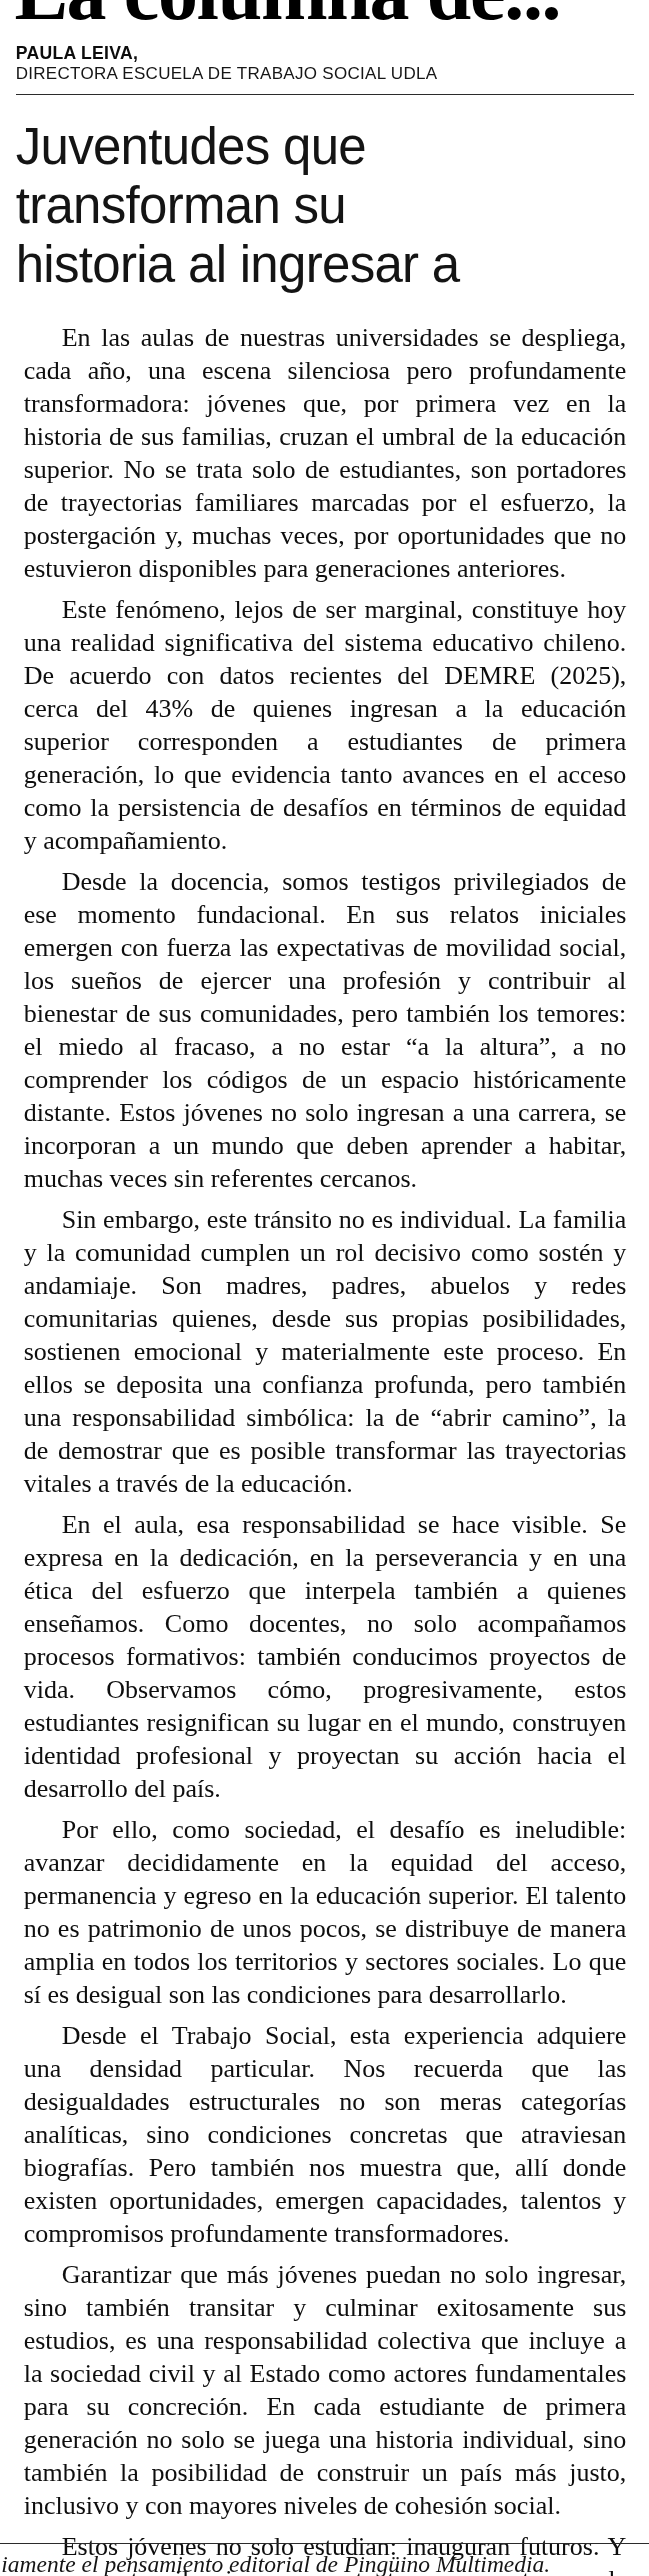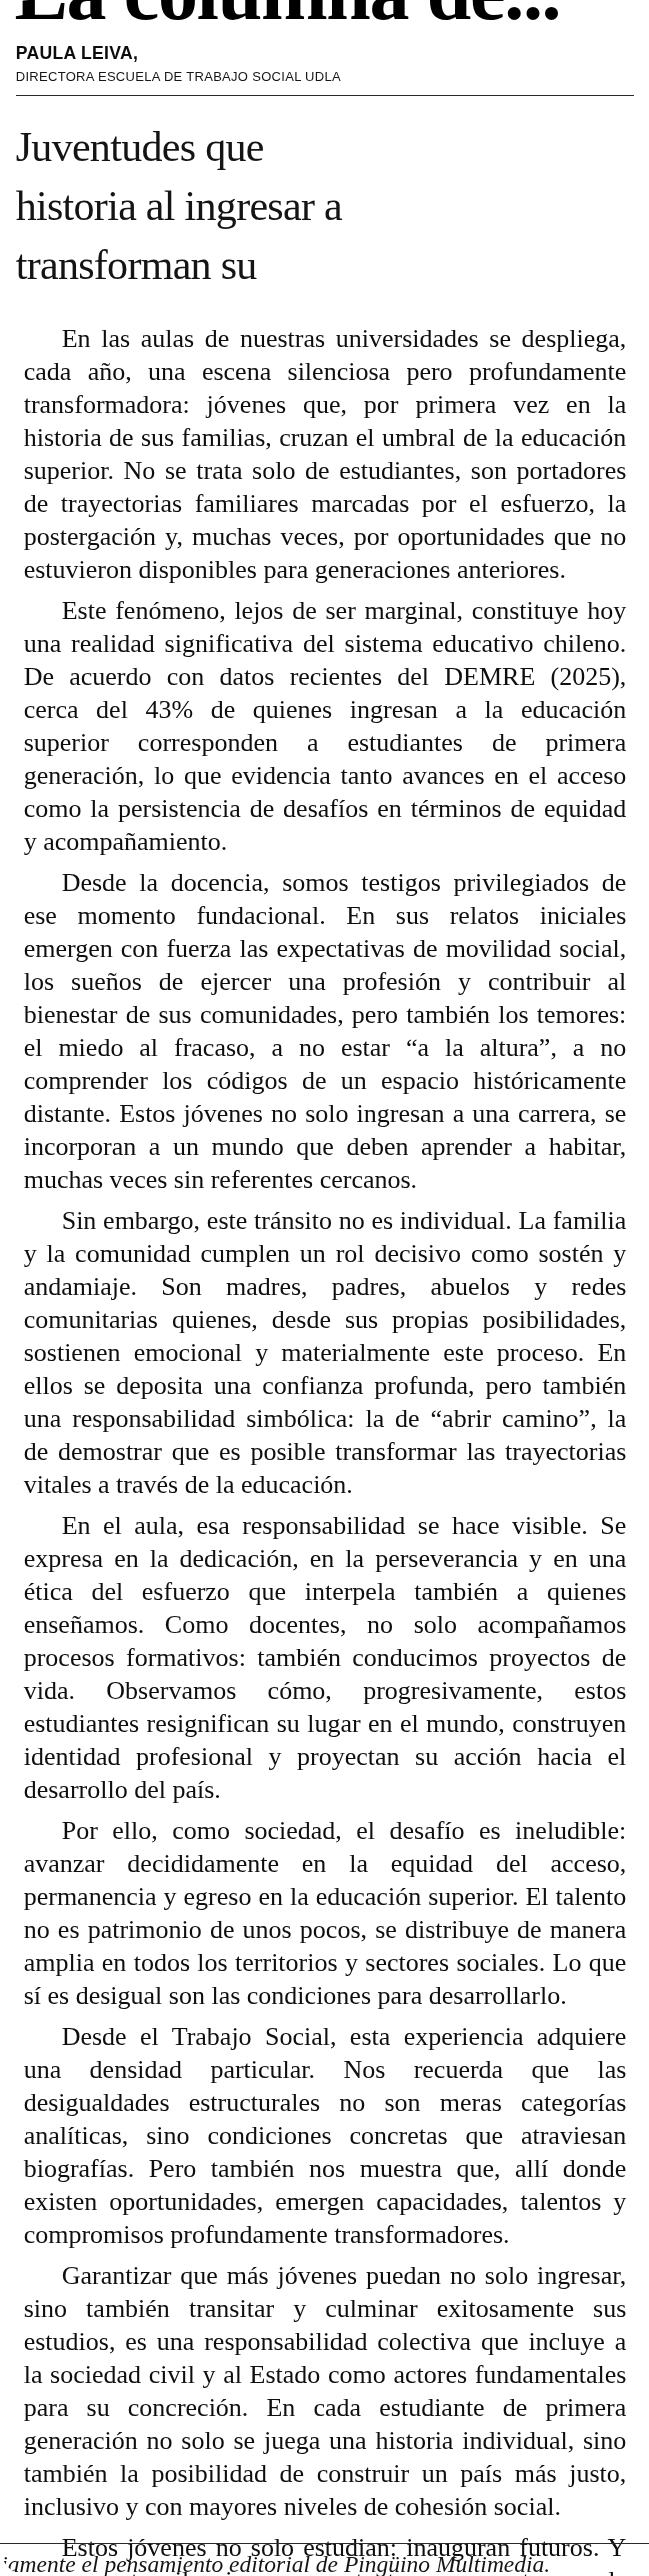--- a/index.html
+++ b/index.html
@@ -3,21 +3,20 @@
 <meta charset="utf-8">
 <style>
   html, body { margin: 0; padding: 0; background: #ffffff; }
   .page {
     position: relative;
     width: 650px;
     height: 2576px;
     background: #ffffff;
     overflow: hidden;
     color: #101010;
-    border-radius: 29px;
   }
   
   .masthead-clip {
     height: 35px;
     overflow: hidden;
     position: relative;
   }
   .masthead-text {
     position: absolute;
     top: -48px;
@@ -36,38 +35,38 @@
     font-family: "Liberation Sans", sans-serif;
   }
   .byline-author {
     font-size: 17.6px;
     font-weight: 700;
     letter-spacing: 0.3px;
     color: #0c0c0c;
     line-height: 1.15;
   }
   .byline-role {
-    font-size: 13px;
+    font-size: 17px;
     font-weight: 400;
     letter-spacing: 0.3px;
     color: #161616;
-    margin-top: 7px;
+    margin-top: 1px;
     line-height: 1.15;
   }
   .rule {
     border: none;
     border-top: 1.3px solid #2b2b2b;
     margin: 10.4px 0 0 0;
   }
   
   .article-title {
     margin: 22px 15.7px 0 15.7px;
-    font-family: Liberation Serif, serif;
+    font-family: Liberation Sans, sans-serif;
     font-weight: 400;
-    font-size: 42px;
+    font-size: 51px;
     line-height: 59px;
     letter-spacing: -0.7px;
     color: #141414;
   }
   
   .article-body {
     margin: 27px 15.7px 0 15.7px;
     font-family: "Liberation Serif", serif;
     font-size: 26px;
     line-height: 33px;
@@ -113,22 +112,22 @@
   </div>
 
   <div class="byline">
     <div class="byline-author">PAULA LEIVA,</div>
     <div class="byline-role">DIRECTORA ESCUELA DE TRABAJO SOCIAL UDLA</div>
     <hr class="rule">
   </div>
 
   <h1 class="article-title">
     <div>Juventudes que</div>
+    <div>transforman su</div>
     <div>historia al ingresar a</div>
-    <div>transforman su</div>
   </h1>
 
   <div class="article-body">
     <p>En las aulas de nuestras universidades se despliega, cada año, una escena silenciosa pero profundamente transformadora: jóvenes que, por primera vez en la historia de sus familias, cruzan el umbral de la educación superior. No se trata solo de estudiantes, son portadores de trayectorias familiares marcadas por el esfuerzo, la postergación y, muchas veces, por oportunidades que no estuvieron disponibles para generaciones anteriores.</p>
     <p>Este fenómeno, lejos de ser marginal, constituye hoy una realidad significativa del sistema educativo chileno. De acuerdo con datos recientes del DEMRE (2025), cerca del 43% de quienes ingresan a la educación superior corresponden a estudiantes de primera generación, lo que evidencia tanto avances en el acceso como la persistencia de desafíos en términos de equidad y acompañamiento.</p>
     <p>Desde la docencia, somos testigos privilegiados de ese momento fundacional. En sus relatos iniciales emergen con fuerza las expectativas de movilidad social, los sueños de ejercer una profesión y contribuir al bienestar de sus comunidades, pero también los temores: el miedo al fracaso, a no estar “a la altura”, a no comprender los códigos de un espacio históricamente distante. Estos jóvenes no solo ingresan a una carrera, se incorporan a un mundo que deben aprender a habitar, muchas veces sin referentes cercanos.</p>
     <p>Sin embargo, este tránsito no es individual. La familia y la comunidad cumplen un rol decisivo como sostén y andamiaje. Son madres, padres, abuelos y redes comunitarias quienes, desde sus propias posibilidades, sostienen emocional y materialmente este proceso. En ellos se deposita una confianza profunda, pero también una responsabilidad simbólica: la de “abrir camino”, la de demostrar que es posible transformar las trayectorias vitales a través de la educación.</p>
     <p>En el aula, esa responsabilidad se hace visible. Se expresa en la dedicación, en la perseverancia y en una ética del esfuerzo que interpela también a quienes enseñamos. Como docentes, no solo acompañamos procesos formativos: también conducimos proyectos de vida. Observamos cómo, progresivamente, estos estudiantes resignifican su lugar en el mundo, construyen identidad profesional y proyectan su acción hacia el desarrollo del país.</p>
     <p>Por ello, como sociedad, el desafío es ineludible: avanzar decididamente en la equidad del acceso, permanencia y egreso en la educación superior. El talento no es patrimonio de unos pocos, se distribuye de manera amplia en todos los territorios y sectores sociales. Lo que sí es desigual son las condiciones para desarrollarlo.</p>
     <p>Desde el Trabajo Social, esta experiencia adquiere una densidad particular. Nos recuerda que las desigualdades estructurales no son meras categorías analíticas, sino condiciones concretas que atraviesan biografías. Pero también nos muestra que, allí donde existen oportunidades, emergen capacidades, talentos y compromisos profundamente transformadores.</p>

